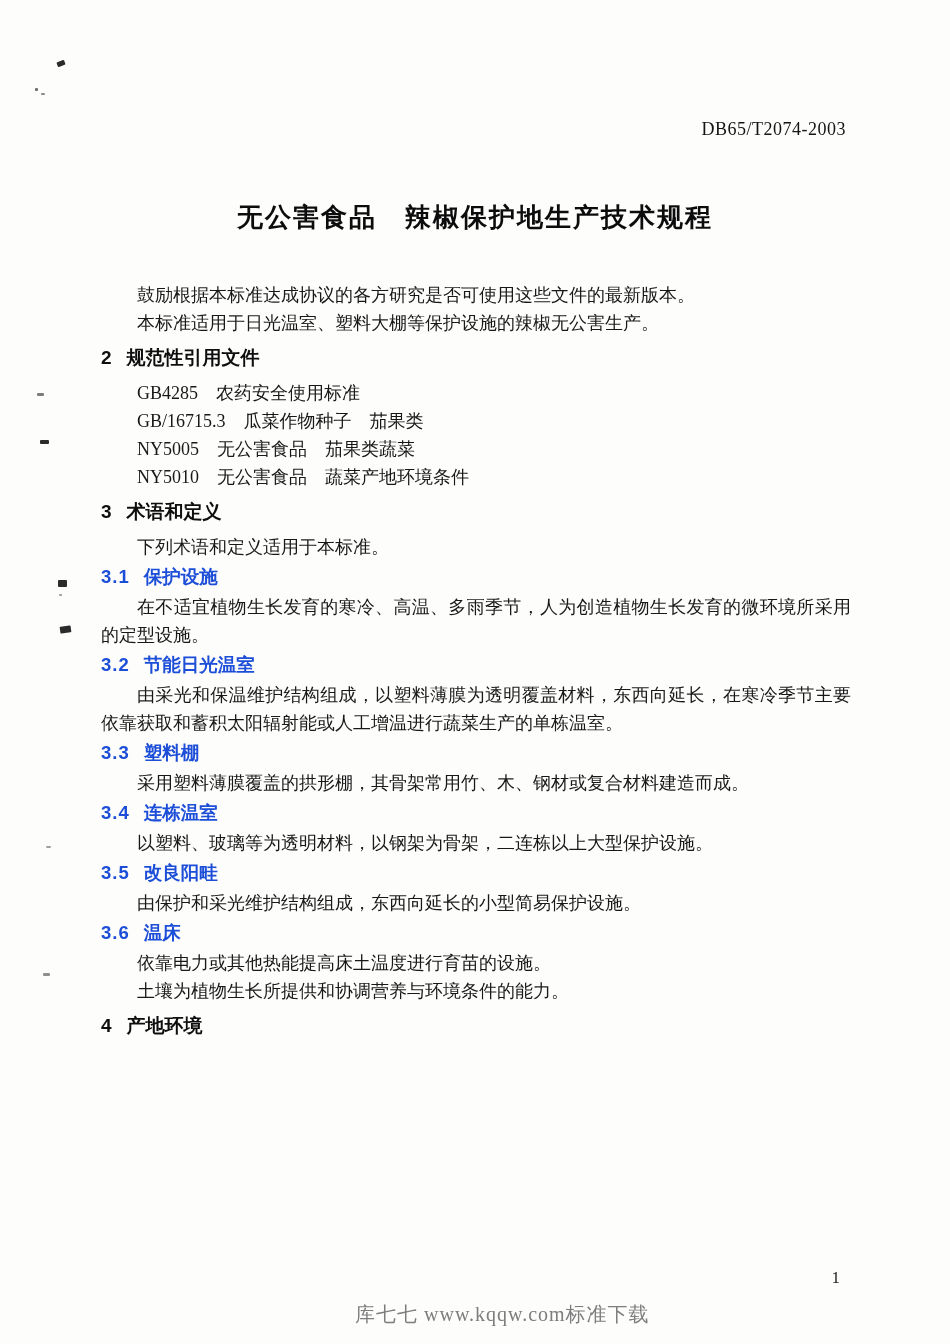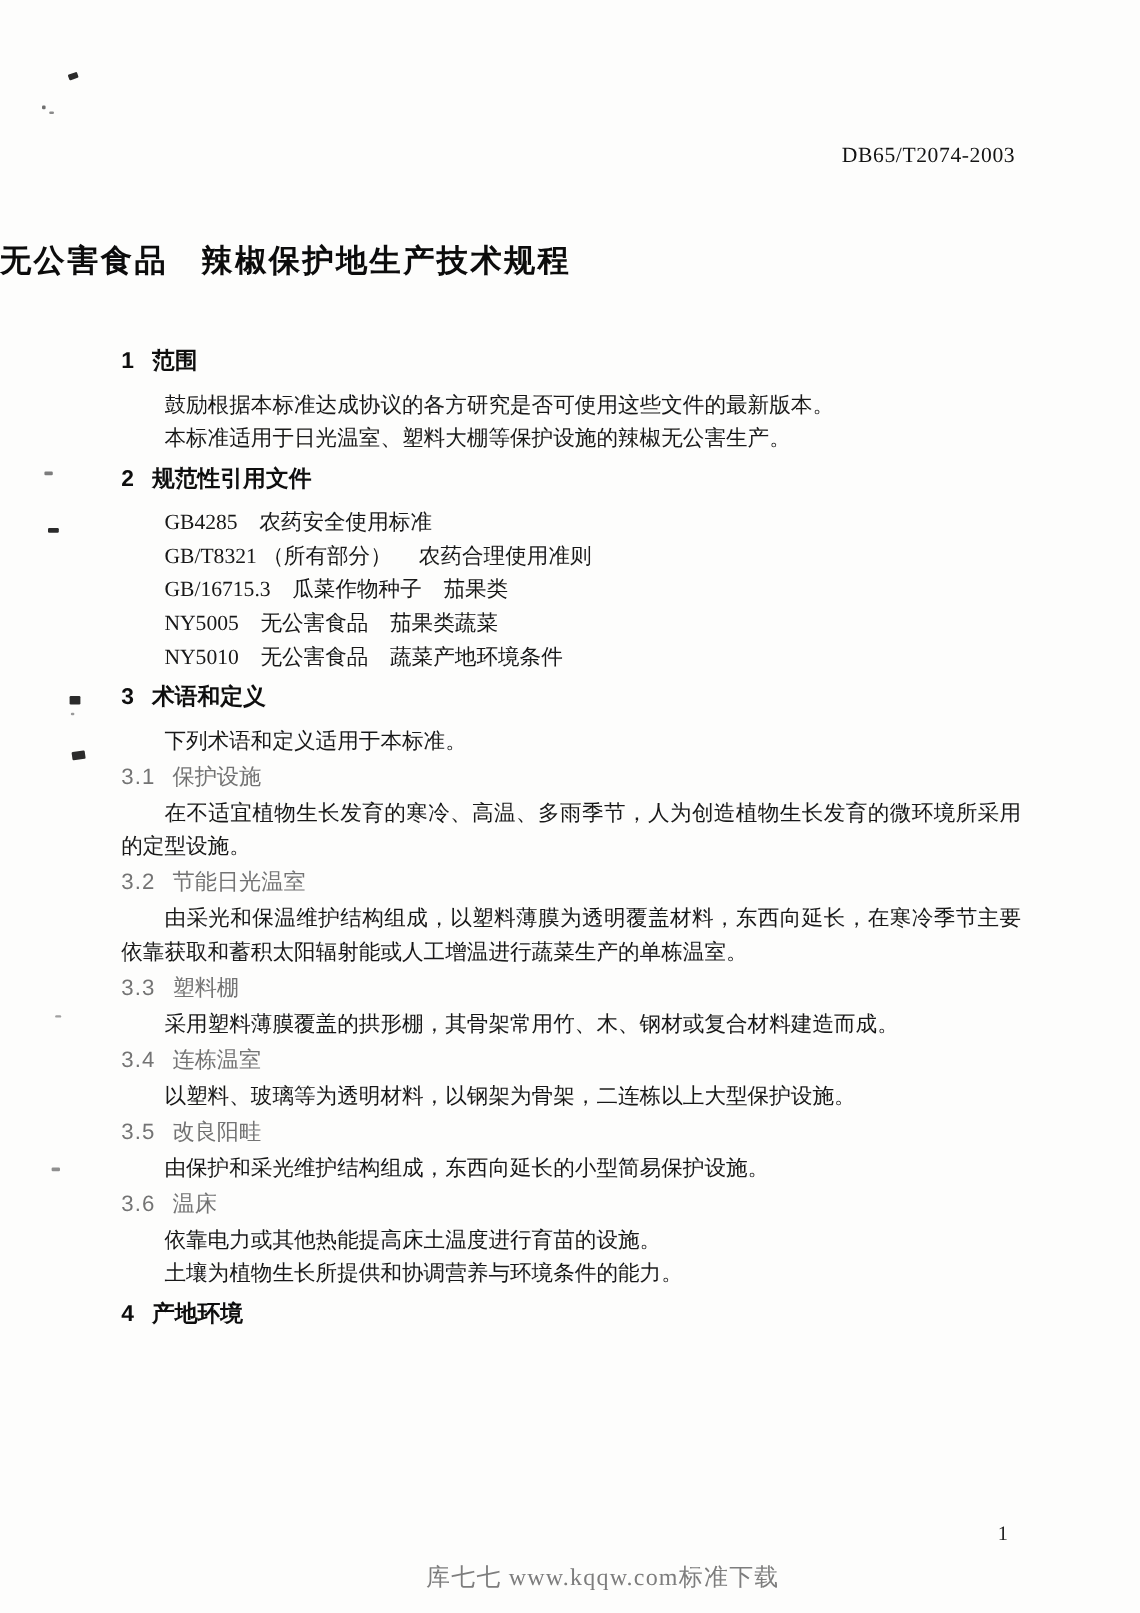--- a/index.html
+++ b/index.html
@@ -20,21 +20,21 @@
     font-size: 18px;
     letter-spacing: 0.5px;
     font-family: "Liberation Serif", serif;
     color: #141414;
   }
 
   .doc-title {
     position: absolute;
     top: 200px; left: 0;
     width: 100%;
-    text-align: left;
+    text-align: center;
     font-family: "Liberation Sans", sans-serif;
     font-weight: 700;
     font-size: 26px;
     letter-spacing: 2px;
     color: #0c0c0c;
   }
 
   .content {
     position: absolute;
     top: 281px; left: 101px;
@@ -46,24 +46,24 @@
 
   .h-main {
     font-family: "Liberation Sans", sans-serif;
     font-weight: 700;
     font-size: 19px;
     margin: 7px 0;
     color: #0e0e0e;
   }
   .h-sub {
     font-family: "Liberation Sans", sans-serif;
-    font-weight: 400;
+    font-weight: 700;
     font-size: 18.5px;
     margin: 2px 0;
-    color: #737373;
+    color: #1d4ed8;
   }
   .hnum { display: inline-block; margin-right: 14px; letter-spacing: 1px; }
 
   .para {
     text-indent: 36px;
     text-align: justify;
     font-family: "Liberation Serif", serif;
   }
   .ref {
     padding-left: 36px;
@@ -105,27 +105,25 @@
 <body>
 
 <div class="page">
 
   <div class="doc-number">DB65/T2074-2003</div>
 
   <div class="doc-title">无公害食品　辣椒保护地生产技术规程</div>
 
   <div class="content">
 
-    <div class="h-main"><span class="hnum">1</span><span>范围</span></div>
     <p class="para">鼓励根据本标准达成协议的各方研究是否可使用这些文件的最新版本。</p>
     <p class="para">本标准适用于日光温室、塑料大棚等保护设施的辣椒无公害生产。</p>
 
     <div class="h-main"><span class="hnum">2</span><span>规范性引用文件</span></div>
     <p class="ref">GB4285　农药安全使用标准</p>
-    <p class="ref">GB/T8321 （所有部分）　 农药合理使用准则</p>
     <p class="ref">GB/16715.3　瓜菜作物种子　茄果类</p>
     <p class="ref">NY5005　无公害食品　茄果类蔬菜</p>
     <p class="ref">NY5010　无公害食品　蔬菜产地环境条件</p>
 
     <div class="h-main"><span class="hnum">3</span><span>术语和定义</span></div>
     <p class="para">下列术语和定义适用于本标准。</p>
 
     <div class="h-sub"><span class="hnum">3.1</span><span>保护设施</span></div>
     <p class="para">在不适宜植物生长发育的寒冷、高温、多雨季节，人为创造植物生长发育的微环境所采用的定型设施。</p>
 

